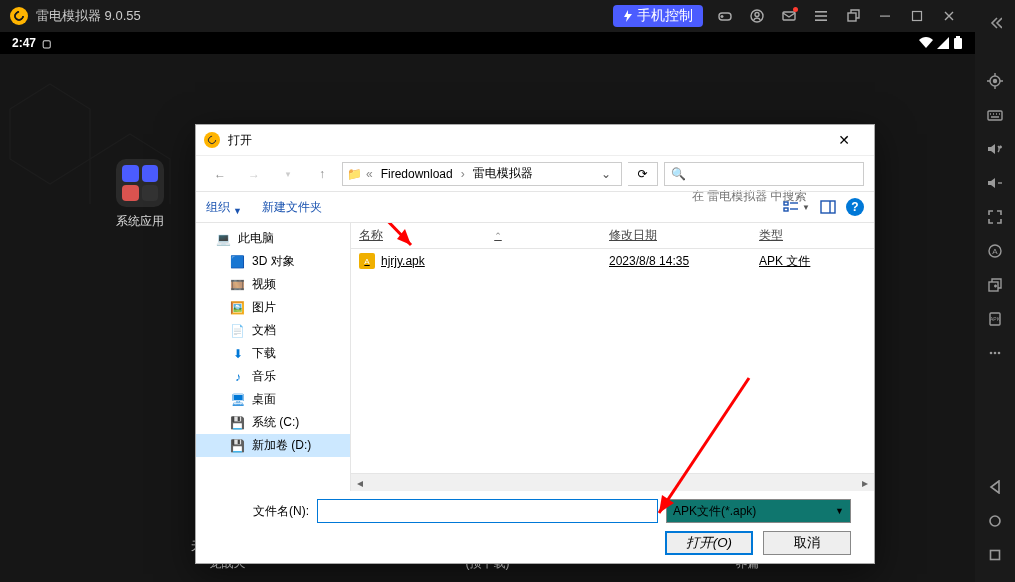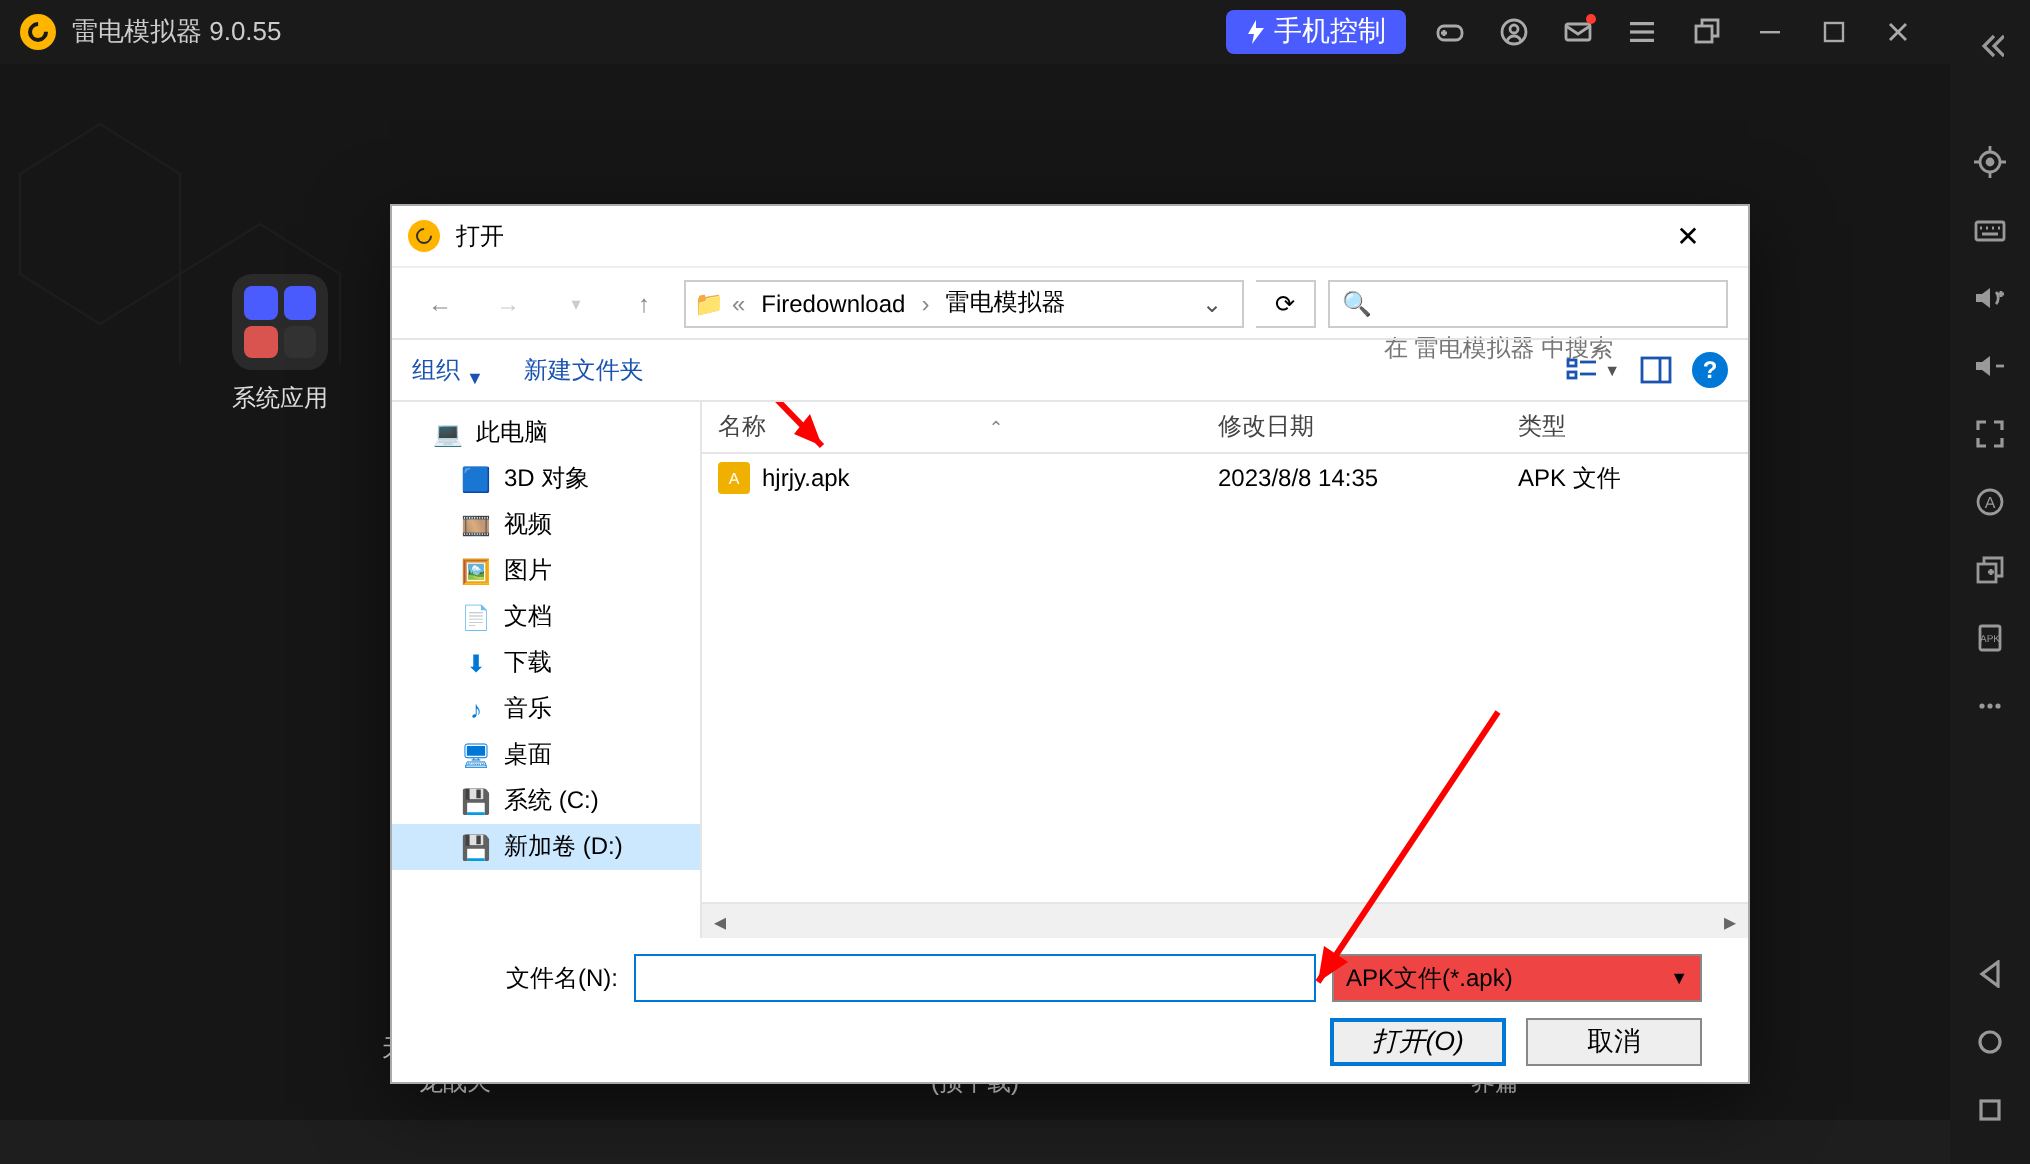--- a/index.html
+++ b/index.html
@@ -67,39 +67,39 @@
 
 .fd-body { flex: 1; display: flex; overflow: hidden; }
 .fd-tree { width: 155px; border-right: 1px solid #e5e5e5; overflow-y: auto; padding: 4px 0; }
 .tree-item { display: flex; align-items: center; gap: 6px; padding: 3px 8px 3px 20px; cursor: pointer; white-space: nowrap;}
 .tree-item.selected { background: #cce8ff; }
 .tree-item.sub { padding-left: 34px; }
 .tree-ico { width: 16px; text-align: center; }
 
 .fd-list { flex: 1; display: flex; flex-direction: column; position: relative; }
 .fd-list-header { height: 26px; display: flex; align-items: center; border-bottom: 1px solid #e5e5e5; color: #444; }
-.fd-col { padding: 0 8px; }
+.fd-col { padding: 0 8px; text-decoration: underline; }
 .fd-col.name { width: 250px; display:flex;align-items:center;gap:20px;}
 .fd-col.date { width: 150px; }
 .fd-col.type { width: 100px; }
 .fd-row { height: 24px; display: flex; align-items: center; cursor: pointer; }
 .file-ico { width:16px; height:16px; background:#f0b000; border-radius:2px; margin-right:6px; display:inline-flex;align-items:center;justify-content:center;font-size:8px;color:#fff;}
 
 .red-arrow-1 { position: absolute; top: -50px; left: -10px; pointer-events: none; }
 .red-arrow-2 { position: absolute; bottom: 30px; right: 120px; pointer-events: none; }
 
 .fd-scrollbar { height: 18px; background: #f0f0f0; border-top: 1px solid #e5e5e5; display:flex;align-items:center;}
 .fd-scrollbar .arrow{width:18px;height:16px;display:flex;align-items:center;justify-content:center;color:#666;}
 
 .fd-footer { padding: 8px 23px; display: flex; flex-direction: column; gap: 8px; }
 .fd-footer-row { display: flex; align-items: center; gap: 8px; }
 .fd-footer-row.buttons { justify-content: flex-end; gap: 10px; }
 .fd-label { width: 90px; text-align: right; }
 .fd-input { flex: 1; height: 24px; border: 1px solid #0078d7; outline: none; padding: 0 6px; }
-.fd-select { width: 185px; height: 24px; border: 1px solid #888; background: #ef4444; display: flex; align-items: center; justify-content: space-between; padding: 0 6px; cursor: pointer; gap: 12px; }
+.fd-select { width: 185px; height: 24px; border: 1px solid #888; background: #0f766e; display: flex; align-items: center; justify-content: space-between; padding: 0 6px; cursor: pointer; gap: 12px; }
 .fd-btn { width: 88px; height: 24px; border: 1px solid #888; background: #eee; cursor: pointer; display:flex;align-items:center;justify-content:center;}
 .fd-btn.primary { border: 2px solid #0078d7; font-style: italic; }
 
 svg.hex-pattern polygon { fill: none; stroke: #2a2a2a; stroke-width: 1.2; }
 </style>
 </head>
 <body>
 
 <div class="emulator-shell">
   <div class="emulator-titlebar">
@@ -156,20 +156,36 @@
           <rect x="1.5" y="1.5" width="9" height="9"></rect>
         </svg>
       </div>
     <div class="titlebar-icon close">
         <svg width="12" height="12" viewBox="0 0 12 12" stroke="currentColor" stroke-width="1.4">
           <path d="M2 2l8 8M10 2l-8 8"></path>
         </svg>
       </div>
   </div>
 
+  <div class="android-statusbar">
+    <span>2:47</span>
+    <span style="margin-left:6px;font-size:10px;opacity:.8">▢</span>
+    <span class="right">
+      <svg width="14" height="12" viewBox="0 0 14 12" fill="#fff">
+          <path d="M7 11 L0 3 C4 -1 10 -1 14 3 Z"></path>
+        </svg>
+      <svg width="12" height="12" viewBox="0 0 12 12" fill="#fff">
+          <path d="M0 12 L12 12 L12 0 Z"></path>
+        </svg>
+      <svg width="10" height="14" viewBox="0 0 10 14" fill="#fff">
+          <rect x="1" y="2" width="8" height="11" rx="1"></rect>
+          <rect x="3" y="0" width="4" height="2"></rect>
+        </svg>
+    </span>
+  </div>
 
   <div class="desktop-area">
     <svg class="hex-bg hex-pattern">
       <polygon points="50,30 90,55 90,105 50,130 10,105 10,55"></polygon>
       <polygon points="130,80 170,105 170,155 130,180 90,155 90,105"></polygon>
       <polygon points="50,330 90,355 90,405 50,430 10,405 10,355"></polygon>
       <polygon points="870,130 910,155 910,205 870,230 830,205 830,155"></polygon>
       <polygon points="870,430 910,455 910,505 870,530 830,505 830,455"></polygon>
       <polygon points="790,380 830,405 830,455 790,480 750,455 750,405"></polygon>
     </svg>

